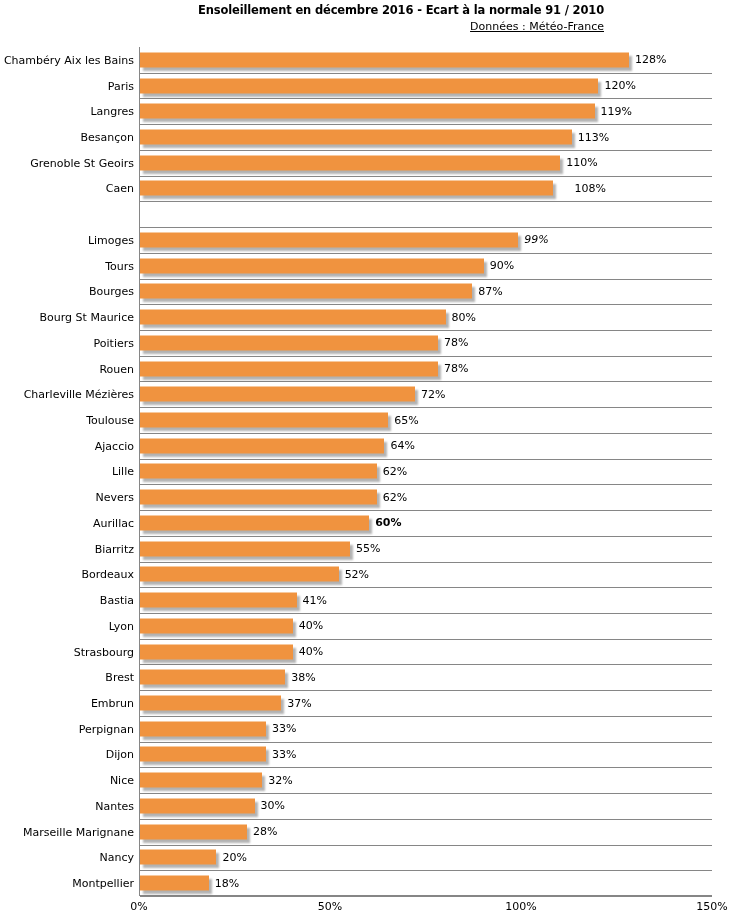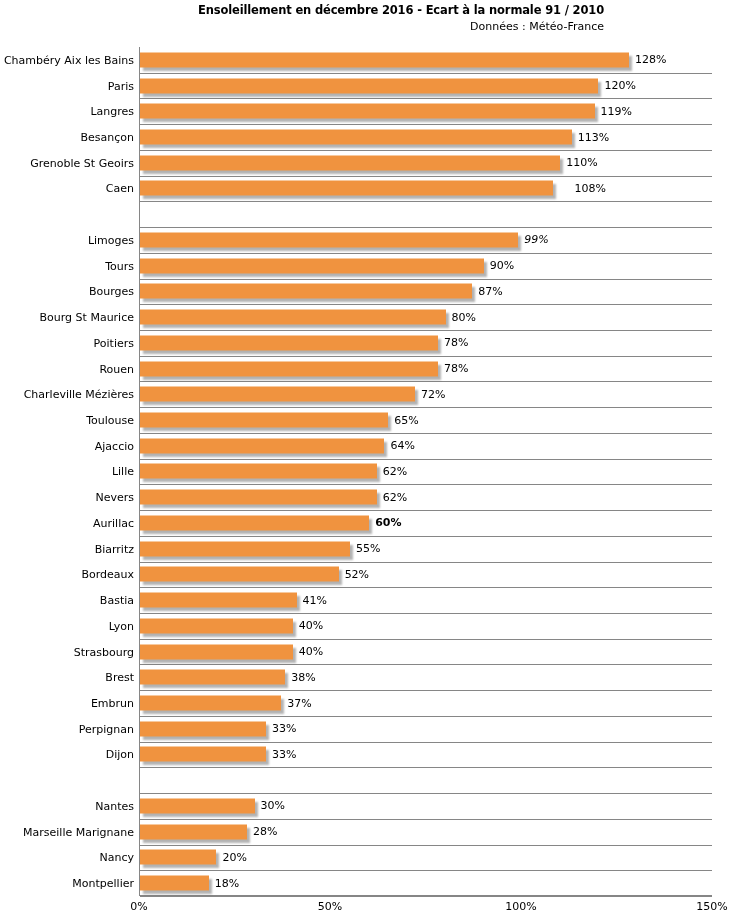--- a/index.html
+++ b/index.html
@@ -33,20 +33,21 @@
     line-height: 16px;
     margin-top: 2px;
     white-space: nowrap;
   }
   #chart-subtitle {
     font-size: 11px;
     font-weight: normal;
     line-height: 16px;
     margin-top: 1px;
     white-space: nowrap;
+    text-decoration: underline;
   }
 
   
   #plot-area {
     position: absolute;
     left: 139px;
     top: 47px;
     width: 573px;
     height: 849px;
     border-left: 1px solid #868686;
@@ -360,20 +361,27 @@
         <div class="bar-value" style="left: 132.06px;">33%</div>
       </div>
     </div>
     <div class="row" style="top: 694.636px; height: 25.7273px;">
       <div class="row-label">Dijon</div>
       <div class="bar-wrap">
         <div class="bar" style="width: 126.06px; background: rgb(240, 147, 63);"></div>
         <div class="bar-value" style="left: 132.06px;">33%</div>
       </div>
     </div>
+    <div class="row" style="top: 720.364px; height: 25.7273px;">
+      <div class="row-label">Nice</div>
+      <div class="bar-wrap">
+        <div class="bar" style="width: 122.24px; background: rgb(240, 147, 63);"></div>
+        <div class="bar-value" style="left: 128.24px;">32%</div>
+      </div>
+    </div>
     <div class="row" style="top: 746.091px; height: 25.7273px;">
       <div class="row-label">Nantes</div>
       <div class="bar-wrap">
         <div class="bar" style="width: 114.6px; background: rgb(240, 147, 63);"></div>
         <div class="bar-value" style="left: 120.6px;">30%</div>
       </div>
     </div>
     <div class="row" style="top: 771.818px; height: 25.7273px;">
       <div class="row-label">Marseille Marignane</div>
       <div class="bar-wrap">

